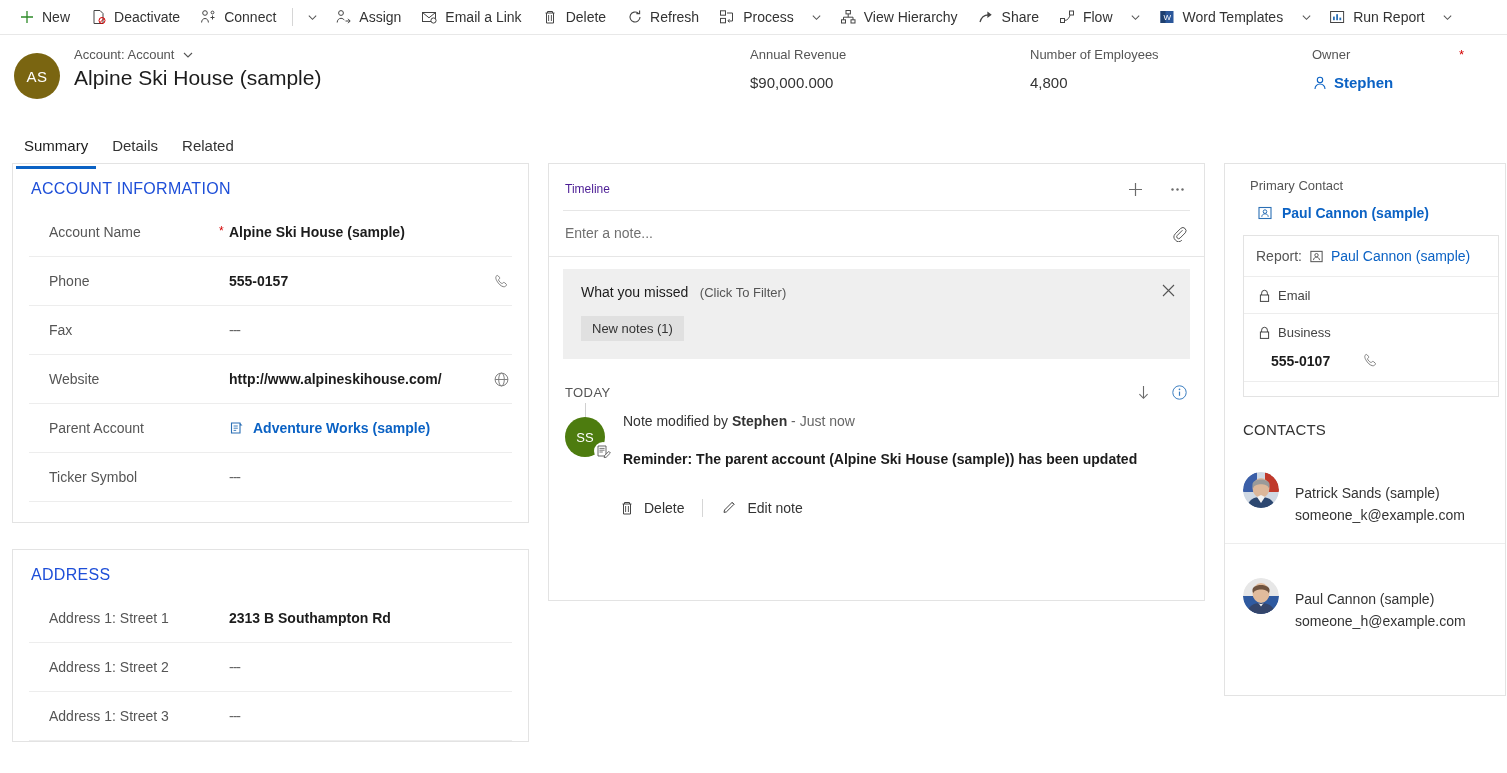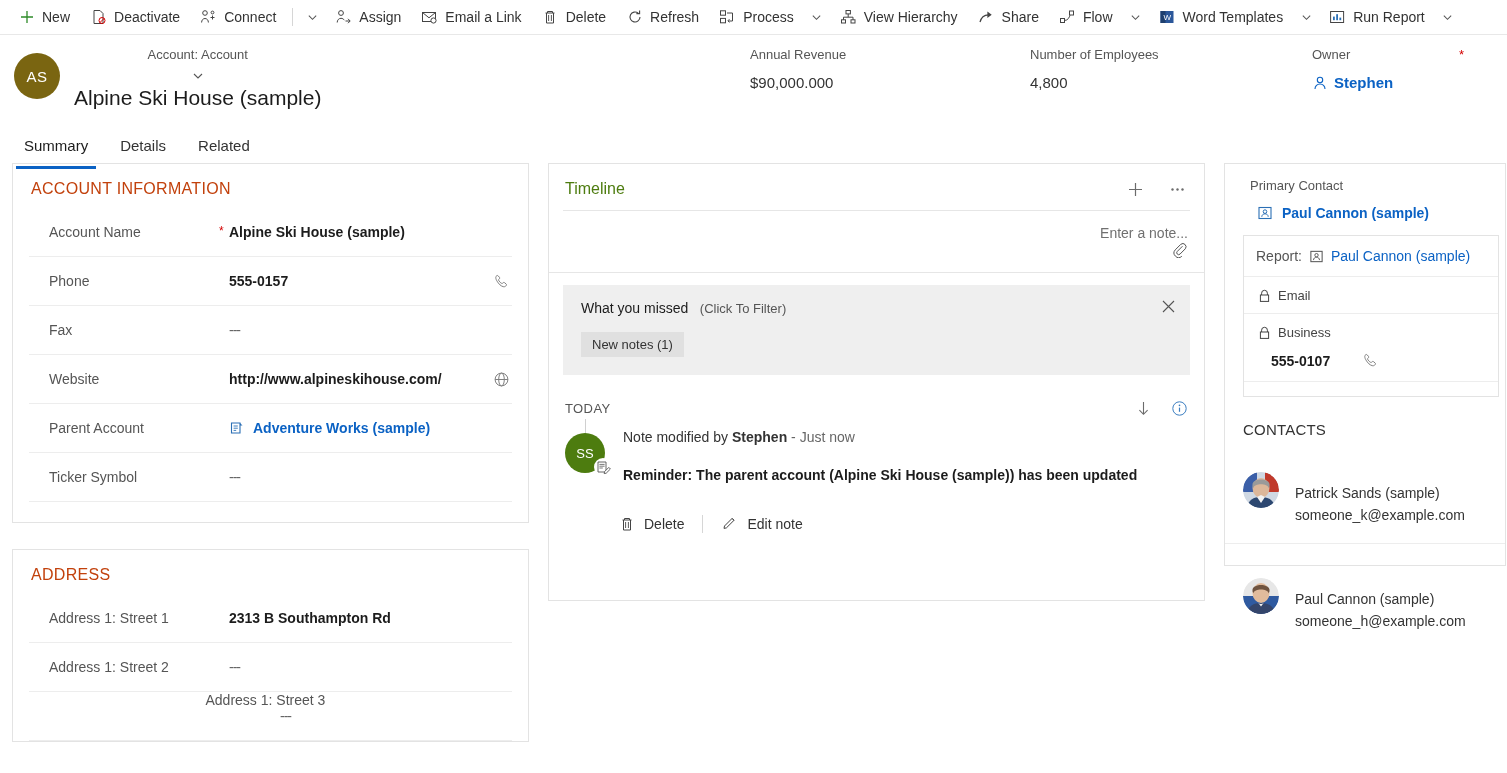--- a/index.html
+++ b/index.html
@@ -42,84 +42,83 @@
   }
   .avatar-lg {
     width: 46px; height: 46px; border-radius: 50%;
     background: #7a6511; color: #fff;
     display: flex; align-items: center; justify-content: center;
     font-size: 15px; letter-spacing: .5px;
     margin-right: 14px; margin-top: 6px;
     flex: 0 0 auto;
   }
   .rec-titles { display: flex; flex-direction: column; }
-  .rec-sub { font-size: 13px; color: #555; display: flex; align-items: center; gap: 8px; flex-direction: column; }
+  .rec-sub { font-size: 13px; color: #555; display: flex; align-items: center; gap: 8px; }
   .rec-name { font-size: 21px; color: #1c1c1c; margin-top: 4px; font-weight: 400; }
 
   .headstats { position: absolute; left: 750px; top: 12px; display: flex; }
   .stat { display: flex; flex-direction: column; }
   .stat-label { font-size: 13px; color: #555; }
   .stat-value { font-size: 15px; color: #333; margin-top: 12px; }
   .stat-value.link { color: #0b62c4; font-weight: 700; display: flex; align-items: center; gap: 6px; }
   .req-star { color: #d40000; font-size: 13px; position: absolute; }
 
   
-  .tabs { display: flex; gap: 16px; padding: 0 16px; height: 44px; align-items: stretch; }
+  .tabs { display: flex; gap: 8px; padding: 0 16px; height: 44px; align-items: stretch; }
   .tab {
     display: flex; align-items: center; padding: 0 8px;
     font-size: 15px; color: #333; cursor: pointer;
     border-bottom: 3px solid transparent; position: relative; top: 6px;
   }
   .tab.active { color: #1c1c1c; border-bottom-color: #0b62c4; }
 
   
   .body {
     display: flex; gap: 19px; padding: 0 0 0 12px; align-items: flex-start;
   }
   .col-left { width: 517px; flex: 0 0 auto; }
   .col-mid  { width: 657px; flex: 0 0 auto; }
   .col-right{ width: 282px; flex: 0 0 auto; }
 
   .card { border: 1px solid #e3e3e3; background: #fff; }
 
   
   .sect-title {
-    font-size: 16px; color: #c2410c; letter-spacing: .3px;
+    font-size: 16px; color: #1d4ed8; letter-spacing: .3px;
     padding: 16px 0 10px 18px; font-weight: 400;
   }
   .field-row {
     display: flex; align-items: center;
     height: 49px; margin: 0 16px; border-bottom: 1px solid #ededed;
     position: relative;
   }
-  .field-row:last-child { border-bottom: 1px solid #ededed; flex-direction: column; }
+  .field-row:last-child { border-bottom: 1px solid #ededed; }
   .field-label { width: 170px; font-size: 14px; color: #555; padding-left: 20px; }
   .field-star { position: absolute; left: 190px; color: #d40000; font-size: 12px; top: 16px; }
   .field-value { font-size: 14px; color: #1c1c1c; font-weight: 700; flex: 1; padding-left: 30px; }
   .field-value.muted { color: #666; font-weight: 400; letter-spacing: -1px; }
   .field-value.lnk { color: #0b62c4; display: flex; align-items: center; gap: 8px; }
   .field-icon { color: #808080; width: 22px; display: flex; align-items: center; justify-content: center; }
   .card-pad-bottom { height: 20px; }
 
   
   .tl-head {
     display: flex; align-items: center; justify-content: space-between;
     padding: 14px 16px 10px 16px;
   }
-  .tl-title { font-size: 16px; color: #4d7c0f; }
+  .tl-title { font-size: 12px; color: #4c1d95; }
   .tl-head-actions { display: flex; align-items: center; gap: 20px; color: #777; }
   .tl-icbtn { cursor: pointer; display: flex; align-items: center; justify-content: center; width: 22px; height: 22px; }
   .tl-sep { height: 1px; background: #e6e6e6; margin: 0 14px; }
   .tl-noteinput {
-    display: flex; align-items: flex-end; justify-content: space-between;
+    display: flex; align-items: flex-start; justify-content: space-between;
     padding: 14px 16px 14px 16px;
     font-size: 14px; color: #707070;
     border-bottom: 1px solid #e6e6e6;
     cursor: text;
-    flex-direction: column;
   }
   .wym {
     background: #efefef; margin: 12px 14px 0 14px; padding: 14px 16px 18px 18px;
     position: relative;
   }
   .wym-title { font-size: 14px; font-weight: 400; color: #1c1c1c; }
   .wym-sub { font-size: 13px; color: #555; font-weight: 400; margin-left: 7px; }
   .wym-close { position: absolute; right: 14px; top: 14px; color: #555; cursor: pointer; }
   .wym-chip {
     display: inline-block; margin-top: 15px; background: #e0e0e0;
@@ -607,21 +606,21 @@
                 </svg>
             </span>
             <span>Edit note</span>
           </div>
         </div>
 
       </div>
     </div>
 
     <div class="col-right">
-      <div class="card" style="height:403px">
+      <div class="card" style="height:533px">
 
         <div class="pc-wrap">
           <div class="pc-label">Primary Contact</div>
           <div class="pc-value">
             <span>
               <svg width="16" height="16" viewBox="0 0 16 16">
                   <rect x="2" y="2.5" width="12" height="11" fill="none" stroke="#2a6fb5" stroke-width="1.1"></rect>
                   <circle cx="8" cy="6.6" r="1.8" fill="none" stroke="#2a6fb5" stroke-width="1"></circle>
                   <path d="M4.8 11.8c0-1.8 1.4-3 3.2-3s3.2 1.2 3.2 3" fill="none" stroke="#2a6fb5" stroke-width="1"></path>
                 </svg>

